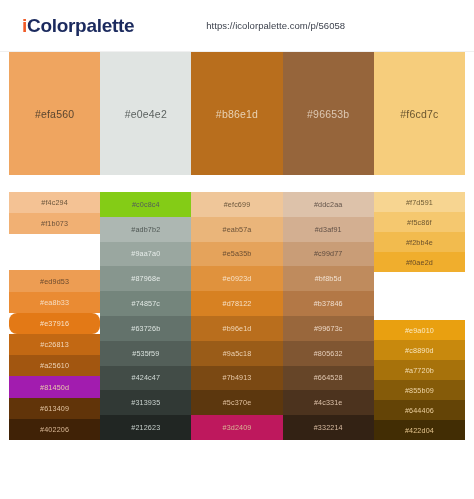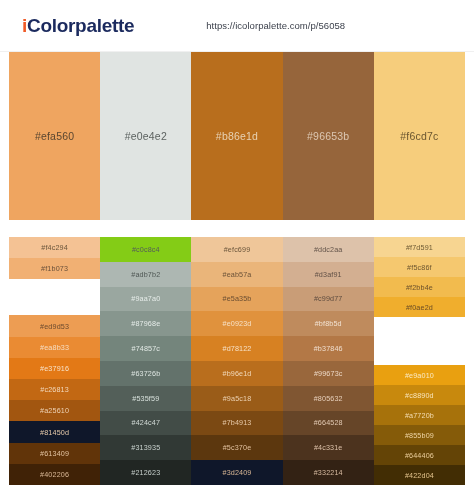--- a/index.html
+++ b/index.html
@@ -39,21 +39,21 @@
     font-size: 9.5px;
     color: #3a3f4a;
     white-space: nowrap;
     letter-spacing: 0.05px;
   }
 
   
   .main-strip {
     display: flex;
     width: 100%;
-    height: 168px;
+    height: 123px;
     padding: 0 9px;
     background: #ffffff;
     justify-content: center;
   }
   .main-swatch {
     flex: 1 1 0;
     height: 100%;
     display: flex;
     align-items: center;
     justify-content: center;
@@ -132,24 +132,24 @@
 
   <div class="spacer-band"></div>
 
   <div class="grid-wrap">
     <div class="grid">
         <div class="grid-col">
           <div class="grid-cell" style="background: rgb(244, 194, 148); color: rgb(107, 86, 60);">#f4c294</div>
           <div class="grid-cell" style="background: rgb(241, 176, 115); color: rgb(107, 81, 58);">#f1b073</div>
           <div class="grid-cell" style="background: rgb(237, 157, 83); color: rgb(107, 74, 46); margin-top: 36px;">#ed9d53</div>
           <div class="grid-cell" style="background: rgb(234, 139, 51); color: rgb(246, 221, 194);">#ea8b33</div>
-          <div class="grid-cell" style="background: rgb(227, 121, 22); color: rgb(248, 226, 200);">#e37916</div>
+          <div class="grid-cell" style="background: rgb(227, 121, 22); color: rgb(248, 226, 200); border-radius: 8px;">#e37916</div>
           <div class="grid-cell" style="background: rgb(194, 104, 19); color: rgb(243, 217, 189);">#c26813</div>
           <div class="grid-cell" style="background: rgb(162, 86, 16); color: rgb(238, 211, 182);">#a25610</div>
-          <div class="grid-cell" style="background: #0f172a; color: rgb(232, 203, 171);">#81450d</div>
+          <div class="grid-cell" style="background: #a21caf; color: rgb(232, 203, 171);">#81450d</div>
           <div class="grid-cell" style="background: rgb(97, 52, 9); color: rgb(226, 195, 161);">#613409</div>
           <div class="grid-cell" style="background: rgb(64, 34, 6); color: rgb(216, 183, 149);">#402206</div>
         </div>
         <div class="grid-col">
           <div class="grid-cell" style="background: #84cc16; color: rgb(85, 92, 89);">#c0c8c4</div>
           <div class="grid-cell" style="background: rgb(173, 183, 178); color: rgb(79, 87, 84);">#adb7b2</div>
           <div class="grid-cell" style="background: rgb(154, 167, 160); color: rgb(230, 236, 233);">#9aa7a0</div>
           <div class="grid-cell" style="background: rgb(135, 150, 142); color: rgb(230, 236, 233);">#87968e</div>
           <div class="grid-cell" style="background: rgb(116, 133, 124); color: rgb(226, 233, 229);">#74857c</div>
           <div class="grid-cell" style="background: rgb(99, 114, 107); color: rgb(221, 229, 225);">#63726b</div>
@@ -161,21 +161,21 @@
         <div class="grid-col">
           <div class="grid-cell" style="background: rgb(239, 198, 153); color: rgb(107, 86, 60);">#efc699</div>
           <div class="grid-cell" style="background: rgb(234, 181, 122); color: rgb(107, 82, 56);">#eab57a</div>
           <div class="grid-cell" style="background: rgb(229, 163, 91); color: rgb(106, 77, 49);">#e5a35b</div>
           <div class="grid-cell" style="background: rgb(224, 146, 61); color: rgb(247, 225, 198);">#e0923d</div>
           <div class="grid-cell" style="background: rgb(215, 129, 34); color: rgb(247, 225, 198);">#d78122</div>
           <div class="grid-cell" style="background: rgb(185, 110, 29); color: rgb(242, 217, 186);">#b96e1d</div>
           <div class="grid-cell" style="background: rgb(154, 92, 24); color: rgb(237, 210, 178);">#9a5c18</div>
           <div class="grid-cell" style="background: rgb(123, 73, 19); color: rgb(232, 202, 169);">#7b4913</div>
           <div class="grid-cell" style="background: rgb(92, 55, 14); color: rgb(226, 194, 160);">#5c370e</div>
-          <div class="grid-cell" style="background: #0f172a; color: rgb(217, 183, 149);">#3d2409</div>
+          <div class="grid-cell" style="background: #be185d; color: rgb(217, 183, 149);">#3d2409</div>
         </div>
         <div class="grid-col">
           <div class="grid-cell" style="background: rgb(221, 194, 170); color: rgb(99, 84, 74);">#ddc2aa</div>
           <div class="grid-cell" style="background: rgb(211, 175, 145); color: rgb(97, 80, 70);">#d3af91</div>
           <div class="grid-cell" style="background: rgb(201, 157, 119); color: rgb(95, 76, 63);">#c99d77</div>
           <div class="grid-cell" style="background: rgb(191, 139, 93); color: rgb(242, 226, 210);">#bf8b5d</div>
           <div class="grid-cell" style="background: rgb(179, 120, 70); color: rgb(240, 222, 206);">#b37846</div>
           <div class="grid-cell" style="background: rgb(153, 103, 60); color: rgb(236, 215, 197);">#99673c</div>
           <div class="grid-cell" style="background: rgb(128, 86, 50); color: rgb(231, 208, 188);">#805632</div>
           <div class="grid-cell" style="background: rgb(102, 69, 40); color: rgb(226, 201, 179);">#664528</div>

